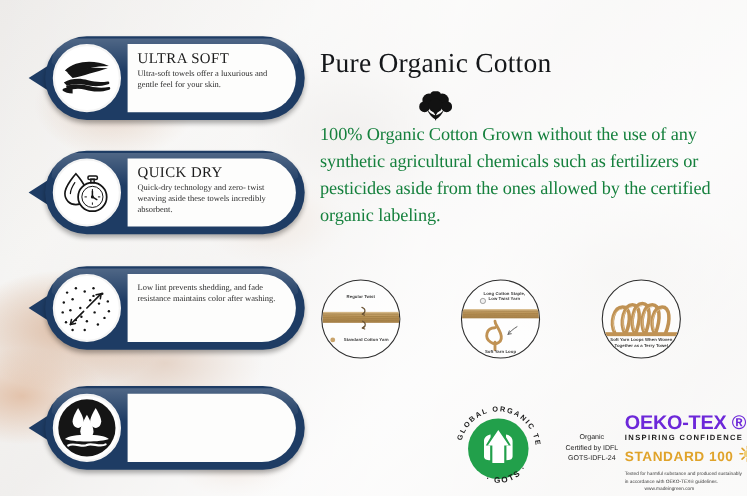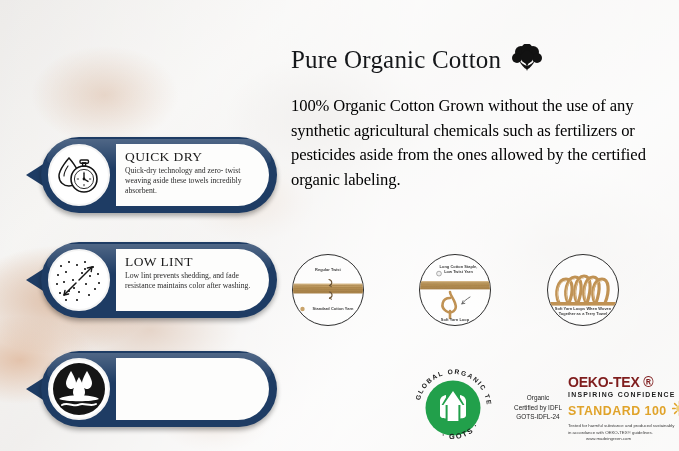--- a/index.html
+++ b/index.html
@@ -119,40 +119,41 @@
   }
 
   
   #headline-row {
     position: absolute;
     left: 291px;
     top: 44px;
     display: flex;
     align-items: center;
     gap: 11px;
+    flex-direction: column;
   }
   #headline {
     font-family: "Liberation Serif", serif;
     font-size: 25px;
     font-weight: 400;
     color: #15171a;
     letter-spacing: 0.2px;
     white-space: nowrap;
   }
   #boll-icon { display: block; }
 
   #body-copy {
     position: absolute;
     left: 291px;
-    top: 94px;
+    top: 110px;
     width: 374px;
     font-family: "Liberation Serif", serif;
     font-size: 16.6px;
     line-height: 1.48;
-    color: #000000;
+    color: #15803d;
     letter-spacing: -0.1px;
   }
 
   
   .yarn {
     position: absolute;
     top: 254px;
     width: 72px;
     height: 72px;
     border-radius: 50%;
@@ -186,23 +187,23 @@
     color: #232323;
   }
   #oeko {
     position: absolute;
     left: 568px;
     top: 375px;
     width: 108px;
   }
   #oeko-name {
     font-family: "Liberation Sans", sans-serif;
-    font-size: 14px;
+    font-size: 18px;
     font-weight: bold;
-    color: #7f1d1d;
+    color: #6d28d9;
     letter-spacing: -0.2px;
     line-height: 1;
     white-space: nowrap;
   }
   #oeko-tag {
     font-family: "Liberation Sans", sans-serif;
     font-size: 6.9px;
     font-weight: bold;
     letter-spacing: 1.25px;
     color: #1c1c1c;
@@ -235,20 +236,37 @@
   #oeko-fine .url { margin-left: 18px; }
 </style>
 </head>
 <body>
 
 <div id="bg"></div>
 <div id="bg-veil"></div>
 
 <div id="canvas">
 
+  <div class="pill" style="top:33px">
+    <div class="pill-tail"></div>
+    <div class="pill-shell"></div>
+    <div class="pill-body">
+      <div class="pill-title">ULTRA SOFT</div>
+      <div class="pill-desc">Ultra-soft towels offer a luxurious and gentle feel for your skin.</div>
+    </div>
+    <div class="pill-icon">
+      <svg width="48" height="40" viewBox="0 0 48 40">
+        <path d="M4 13 C14 4, 30 3, 44 9 C32 9, 20 12, 10 17 Z" fill="#151515"></path>
+        <path d="M6 15 C18 10, 32 10, 43 11 C33 14, 20 18, 11 20 Z" fill="#151515"></path>
+        <path d="M3 24 C10 20, 18 20, 25 22 C31 23.6, 37 24, 43 23 C44.6 23, 45 25, 43.4 25.6 C36 28, 28 27.6, 22 26 C17 24.8, 11 25, 6 27 Z" fill="#151515"></path>
+        <path d="M5 27 C12 24.6, 20 25.4, 27 27.4 C33 29, 39 29, 44 28 C45.4 28, 45.8 30, 44.2 30.6 C37 33, 29 32.6, 22.6 30.6 C17.4 29, 11.6 29.4, 6.4 31.4 Z" fill="#151515"></path>
+        <path d="M2 30 C5 28.4, 8 28, 11 28.6 L11 34 C7 34, 4 33, 2 31.6 Z" fill="#151515"></path>
+      </svg>
+    </div>
+  </div>
 
   <div class="pill" style="top:137px">
     <div class="pill-tail"></div>
     <div class="pill-shell"></div>
     <div class="pill-body">
       <div class="pill-title">QUICK DRY</div>
       <div class="pill-desc">Quick-dry technology and zero- twist weaving aside these towels incredibly absorbent.</div>
     </div>
     <div class="pill-icon">
       <svg width="50" height="46" viewBox="0 0 50 46">
@@ -262,21 +280,20 @@
         <path d="M30 27 L30 21.8 M30 27 L34 29.4" stroke="#151515" stroke-width="1.4" stroke-linecap="round"></path>
         <circle cx="30" cy="27" r="1.4" fill="#151515"></circle>
       </svg>
     </div>
   </div>
 
   <div class="pill" style="top:242px">
     <div class="pill-tail"></div>
     <div class="pill-shell"></div>
     <div class="pill-body">
-      <div class="pill-title">LOW LINT</div>
       <div class="pill-desc">Low lint prevents shedding, and fade resistance maintains color after washing.</div>
     </div>
     <div class="pill-icon">
       <svg width="54" height="50" viewBox="0 0 54 50">
         <g fill="#151515">
           <circle cx="9" cy="11" r="1.1"></circle>
             <circle cx="17" cy="7" r="1.1"></circle>
           <circle cx="25" cy="10" r="1.1"></circle>
             <circle cx="33" cy="7" r="1.1"></circle>
           <circle cx="41" cy="12" r="1.1"></circle>

